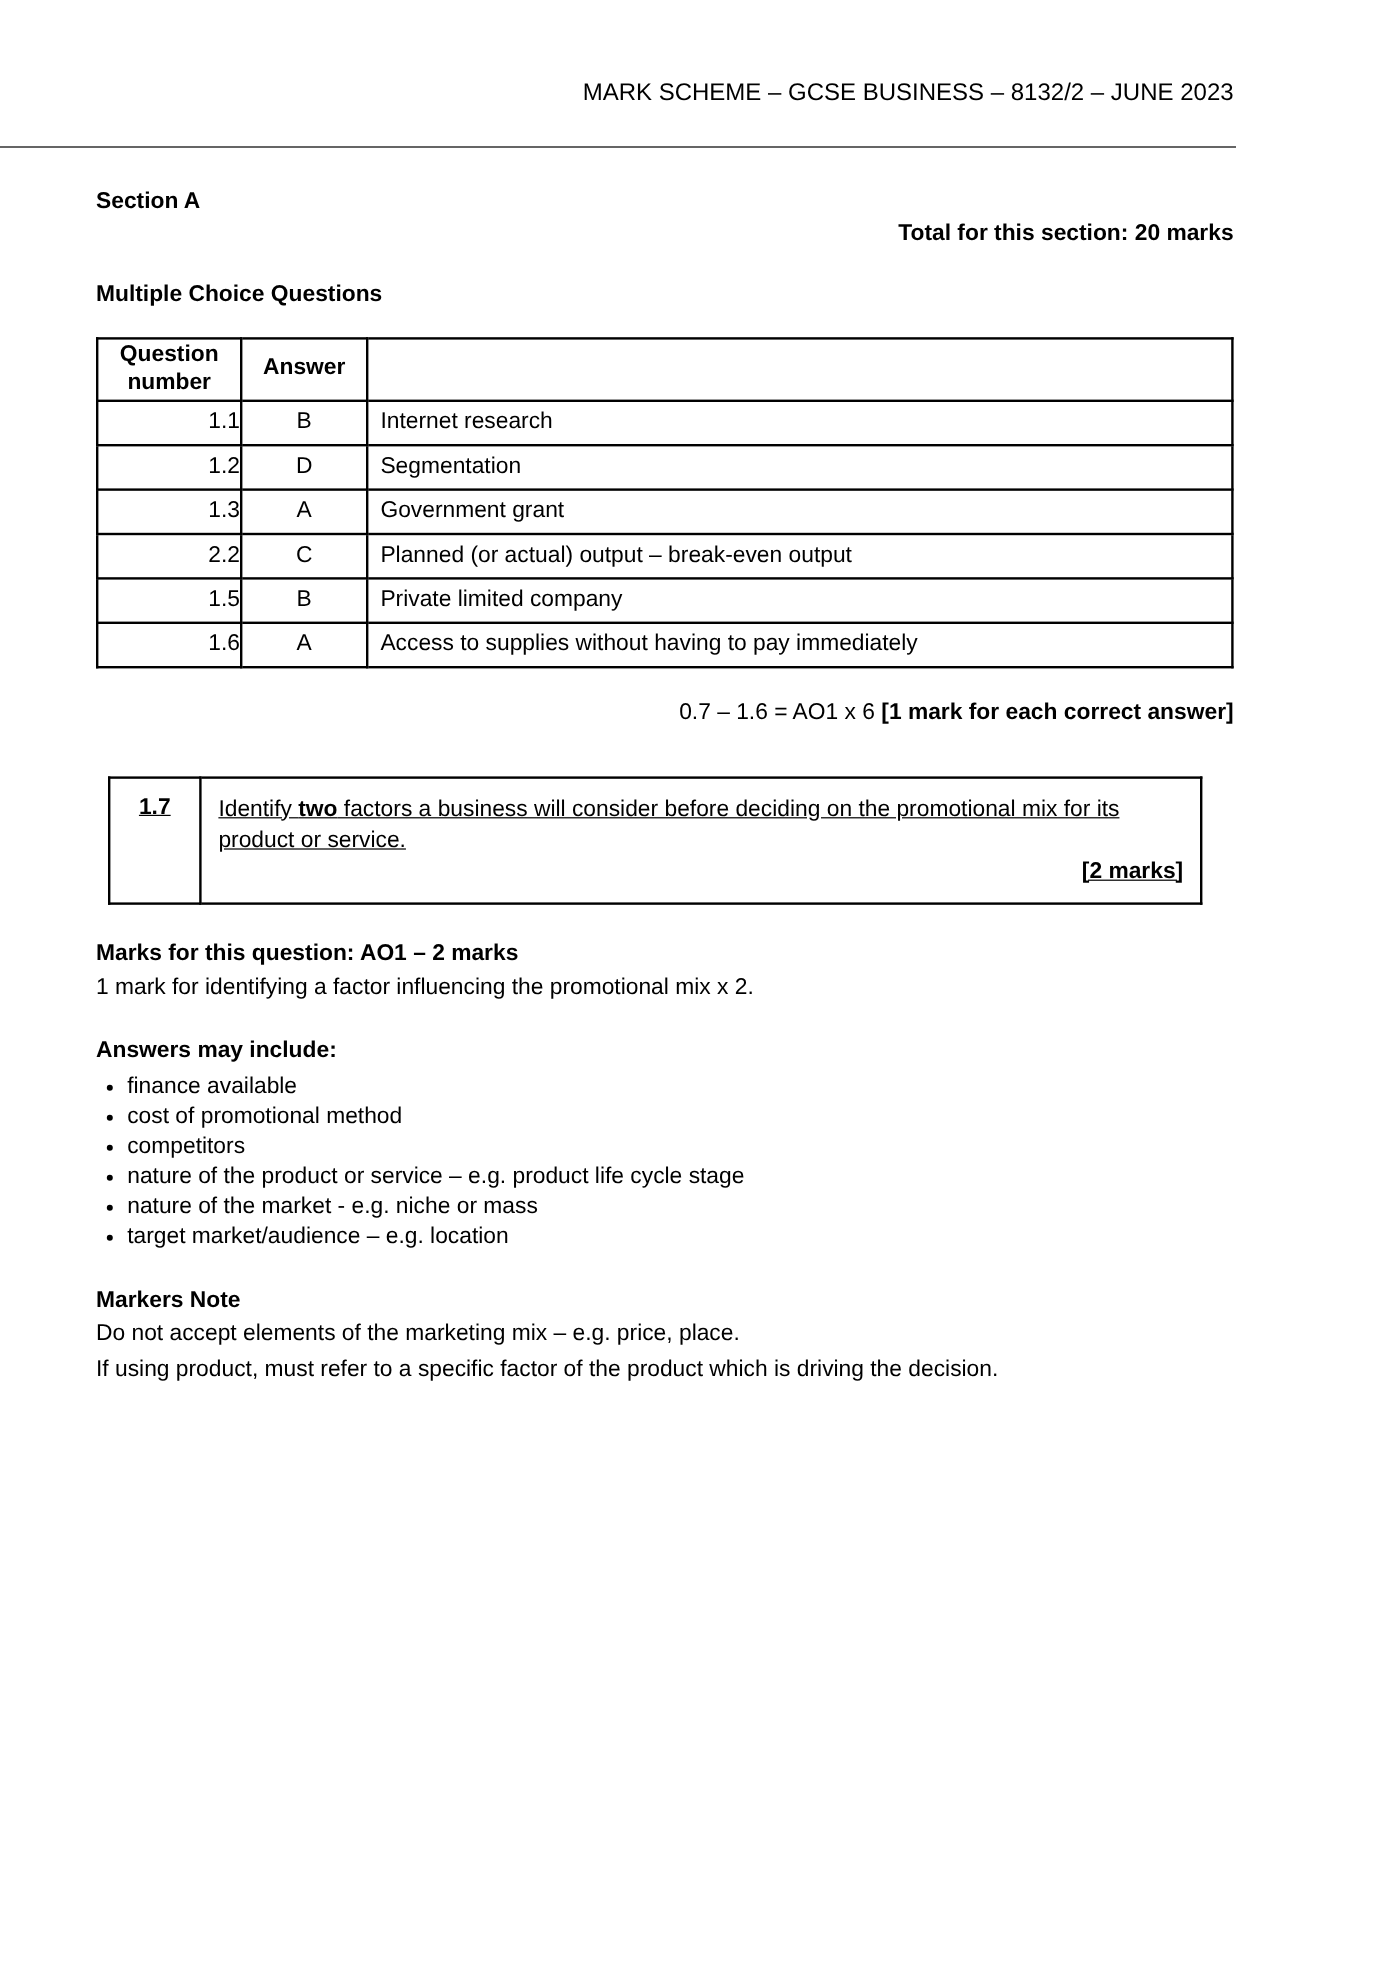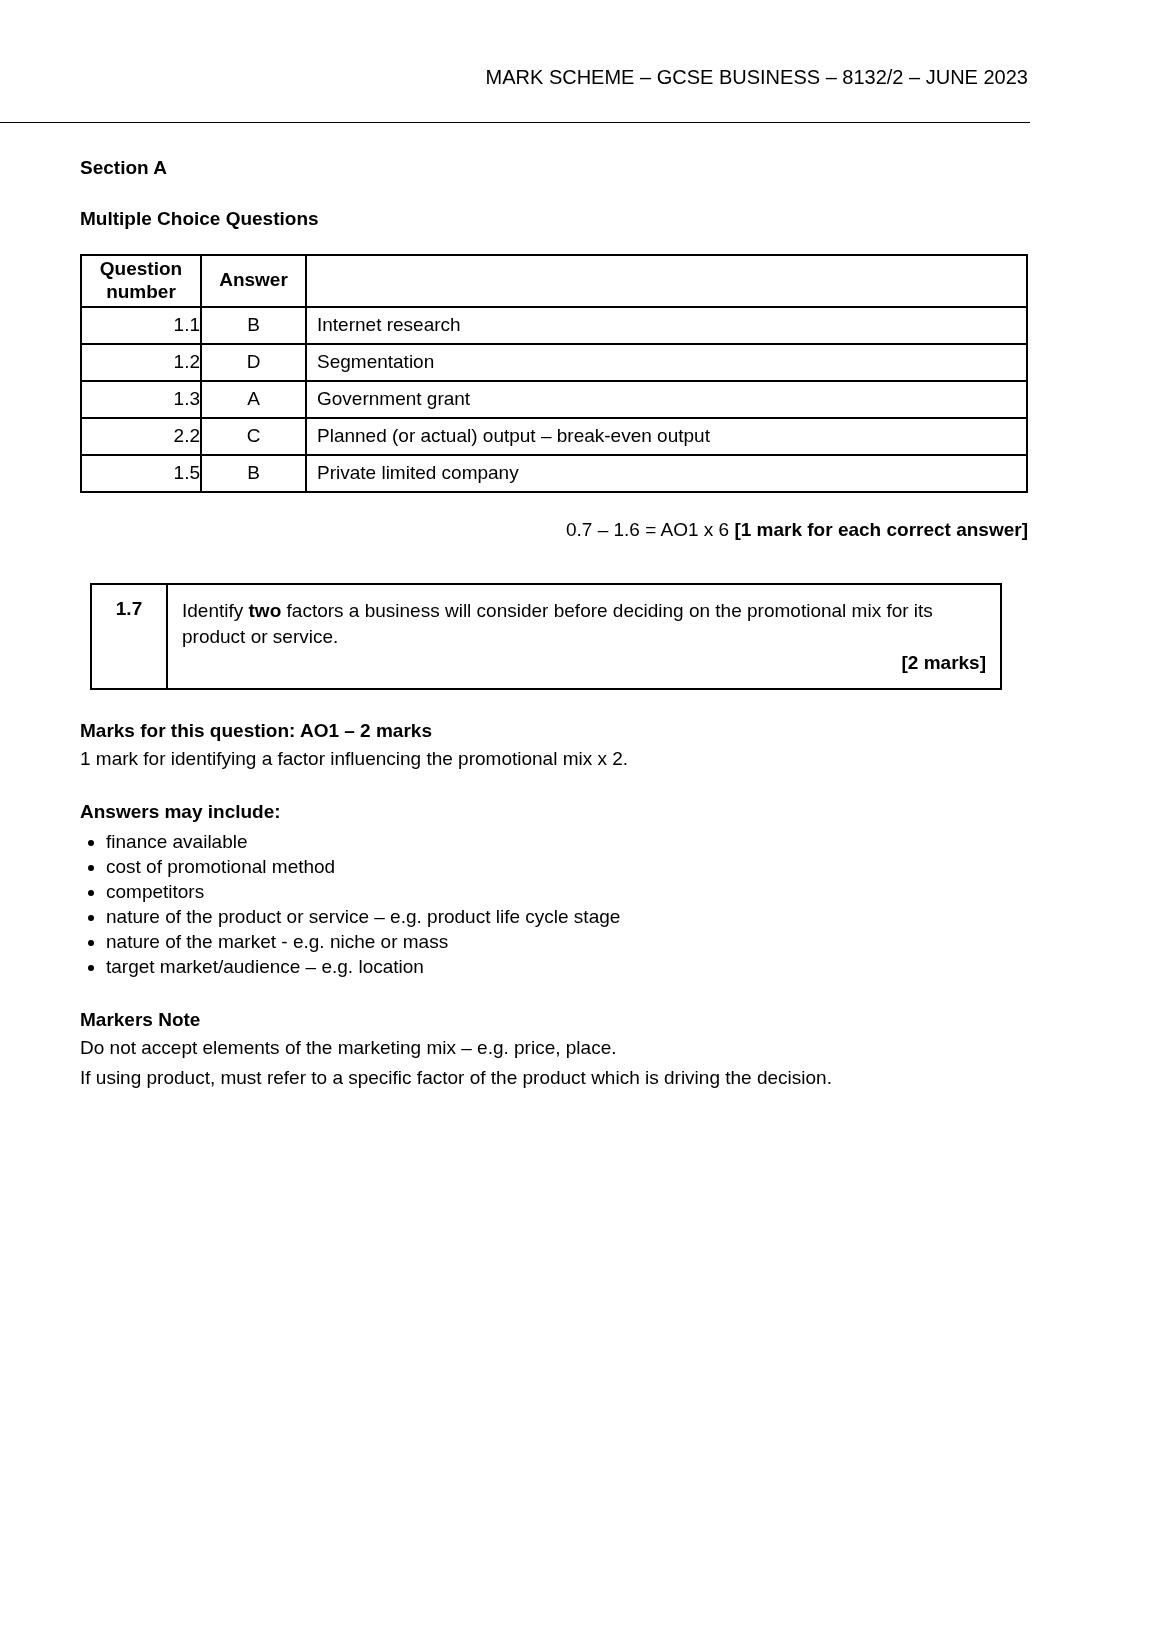--- a/index.html
+++ b/index.html
@@ -59,20 +59,21 @@
   td.cell-q { text-align: right; font-weight: normal; }
   td.cell-a { text-align: center; }
   td.cell-t { padding-left: 10px; }
 
   .mcq-note { margin-top: 26px; text-align: right; }
 
   table.q17-box {
     border-collapse: collapse;
     margin: 42px 16px 0 10px;
     width: 912px;
+    text-decoration: underline;
   }
   table.q17-box td {
     border: 2px solid #000;
     vertical-align: top;
   }
   td.q17-num {
     width: 76px;
     text-align: center;
     font-weight: bold;
     padding-top: 13px;
@@ -110,20 +111,21 @@
 <body>
 
 <div class="page">
 
   <div class="header-title">MARK SCHEME – GCSE BUSINESS – 8132/2 – JUNE 2023</div>
   <div class="top-rule"></div>
 
   <div class="content">
 
     <div class="section-heading">Section A</div>
+    <div class="section-total">Total for this section: 20 marks</div>
     <div class="mcq-heading">Multiple Choice Questions</div>
 
     <table class="mcq-table">
       <thead>
         <tr>
           <th class="col-q">Question number</th>
           <th class="col-a">Answer</th>
           <th class="col-t"></th>
         </tr>
       </thead>
@@ -145,20 +147,25 @@
         </tr>
         <tr>
           <td class="cell-q">2.2</td>
           <td class="cell-a">C</td>
           <td class="cell-t">Planned (or actual) output – break-even output</td>
         </tr>
         <tr>
           <td class="cell-q">1.5</td>
           <td class="cell-a">B</td>
           <td class="cell-t">Private limited company</td>
+        </tr>
+        <tr>
+          <td class="cell-q">1.6</td>
+          <td class="cell-a">A</td>
+          <td class="cell-t">Access to supplies without having to pay immediately</td>
         </tr>
       </tbody>
     </table>
 
     <div class="mcq-note">
       <span>0.7 – 1.6 = AO1 x 6 </span><span class="b">[1 mark for each correct answer]</span>
     </div>
 
     <table class="q17-box">
       <tbody>

